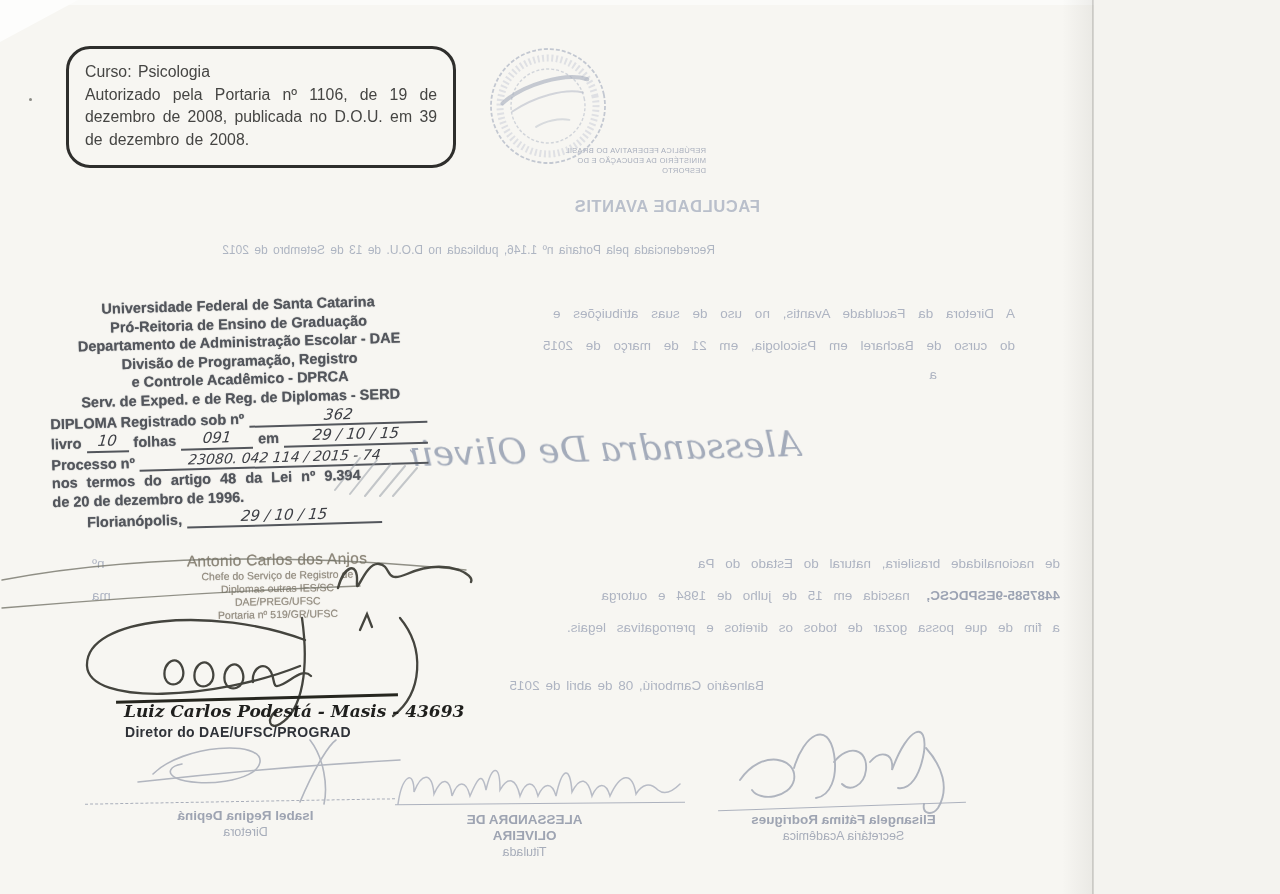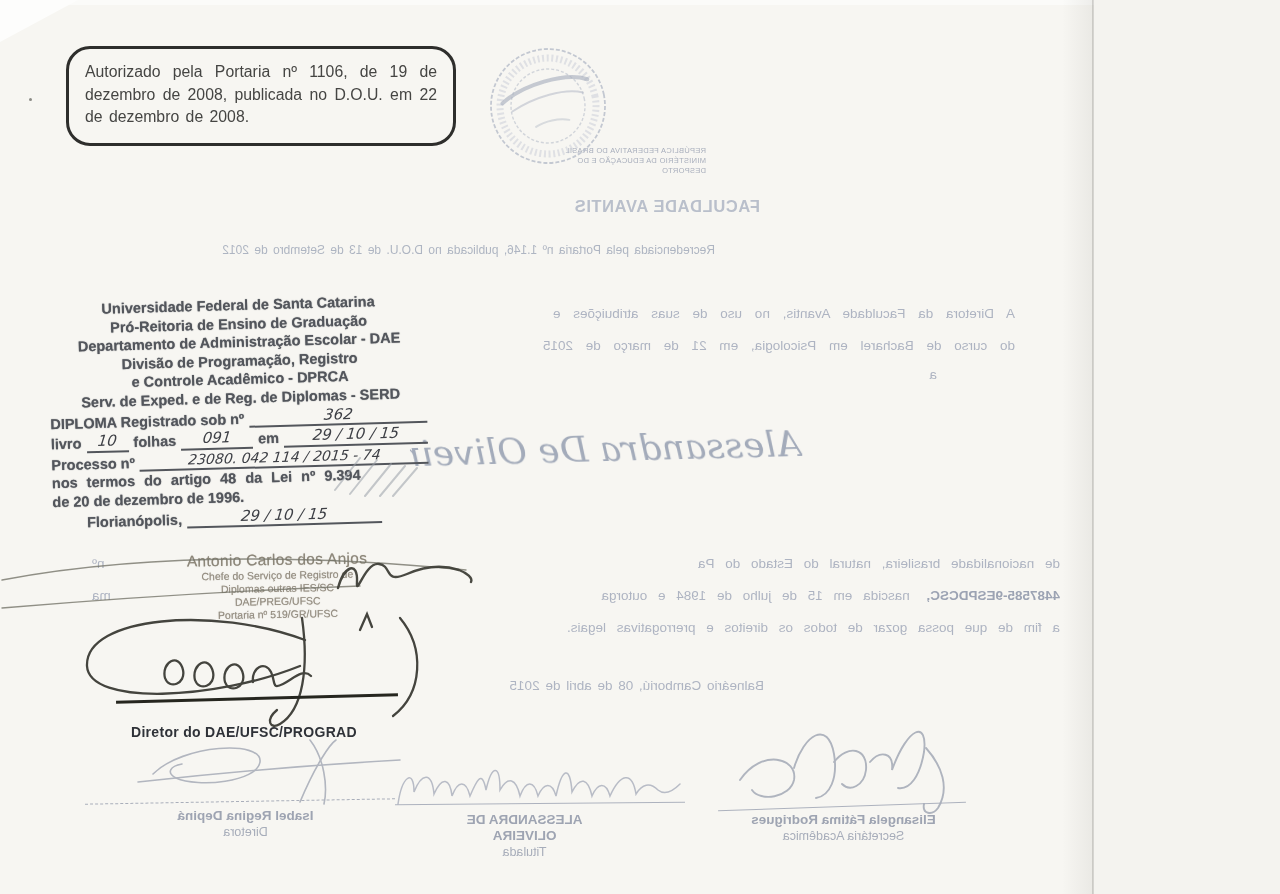--- a/index.html
+++ b/index.html
@@ -50,21 +50,21 @@
   .legal{word-spacing:5px;}
   
   .registrar{left:150px;top:551px;width:255px;text-align:center;transform:rotate(-1deg);
              color:#8d877a;text-shadow:0 0 .8px rgba(141,135,122,.7);}
   .registrar .name{font-size:15.5px;letter-spacing:.3px;}
   .registrar .role{font-size:10.5px;line-height:13px;color:#968f83;}
   
   .dir-rule{left:116px;top:697px;width:282px;border-top:3px solid #26261f;transform:rotate(-1.5deg);}
   .dir-name{left:124px;top:701px;font-family:"DejaVu Serif",serif;font-style:italic;
             font-weight:bold;font-size:17px;color:#1f1f1d;}
-  .dir-title{left:131px;top:724px;font-weight:bold;font-size:14px;letter-spacing:.3px;color:#2f3238;}
+  .dir-title{left:125px;top:724px;font-weight:bold;font-size:14px;letter-spacing:.3px;color:#2f3238;}
   svg{position:absolute;overflow:visible;}
 </style>
 </head>
 <body>
 
 <div class="page">
 
   <div class="abs top-edge"></div>
   <div class="abs corner-wedge"></div>
   <div class="abs right-zone"></div>
@@ -153,21 +153,22 @@
       <circle cx="66" cy="66" r="57" stroke="#b7bdca" stroke-width="1.8" stroke-dasharray="4 2"></circle>
       <circle cx="66" cy="66" r="48" stroke="#bfc5d1" stroke-width="7" stroke-dasharray="2 2.6" opacity="0.55"></circle>
       <circle cx="66" cy="66" r="37" stroke="#b7bdca" stroke-width="1.4" stroke-dasharray="3 2" opacity="0.75"></circle>
       <path d="M22,54 C45,40 90,36 110,48" stroke="#97a0b2" stroke-width="4" stroke-linecap="round" opacity="0.65"></path>
       <path d="M30,64 C55,54 86,52 103,60" stroke="#a2aabb" stroke-width="2" stroke-linecap="round" opacity="0.55"></path>
       <path d="M50,84 C60,80 74,80 84,84" stroke="#aab1c0" stroke-width="2" stroke-linecap="round" opacity="0.5"></path>
     </g>
   </svg>
 
   <div class="abs course-box">
-    <p>Autorizado pela Portaria nº 1106, de 19 de dezembro de 2008, publicada no D.O.U. em 22 de dezembro de 2008.</p>
+    <p>Curso: Psicologia</p>
+    <p>Autorizado pela Portaria nº 1106, de 19 de dezembro de 2008, publicada no D.O.U. em 39 de dezembro de 2008.</p>
   </div>
 
   <div class="abs reg-stamp">
     <div class="c">Universidade Federal de Santa Catarina</div>
     <div class="c">Pró-Reitoria de Ensino de Graduação</div>
     <div class="c">Departamento de Administração Escolar - DAE</div>
     <div class="c">Divisão de Programação, Registro</div>
     <div class="c">e Controle Acadêmico - DPRCA</div>
     <div class="c">Serv. de Exped. e de Reg. de Diplomas - SERD</div>
     <div class="row">
@@ -224,15 +225,16 @@
     <g fill="none" stroke="#35352f" stroke-width="2.3" stroke-linecap="round" opacity="0.92">
       <path d="M305,32 l7,-16 l5,13"></path>
       <path d="M250,42 C160,8 30,18 32,68 C34,108 160,102 245,68"></path>
       <path d="M247,20 C254,70 248,112 225,126 C215,132 210,122 222,112"></path>
       <path d="M110,80 c-4,-16 14,-26 18,-8 c3,14 -14,20 -18,8 m30,2 c-4,-16 14,-26 18,-8 c3,14 -14,20 -18,8
                m30,2 c-4,-16 14,-26 18,-8 c3,14 -14,20 -18,8 m28,0 c-2,-14 12,-22 18,-10 c5,10 0,18 12,12 c10,-5 20,-16 28,-8"></path>
       <path d="M345,20 C370,50 368,95 338,118"></path>
     </g>
   </svg>
   <div class="abs dir-rule"></div>
+  <div class="abs dir-name">Luiz Carlos Podestá - Masis - 43693</div>
   <div class="abs dir-title">Diretor do DAE/UFSC/PROGRAD</div>
 
 </div>
 
 </body></html>

